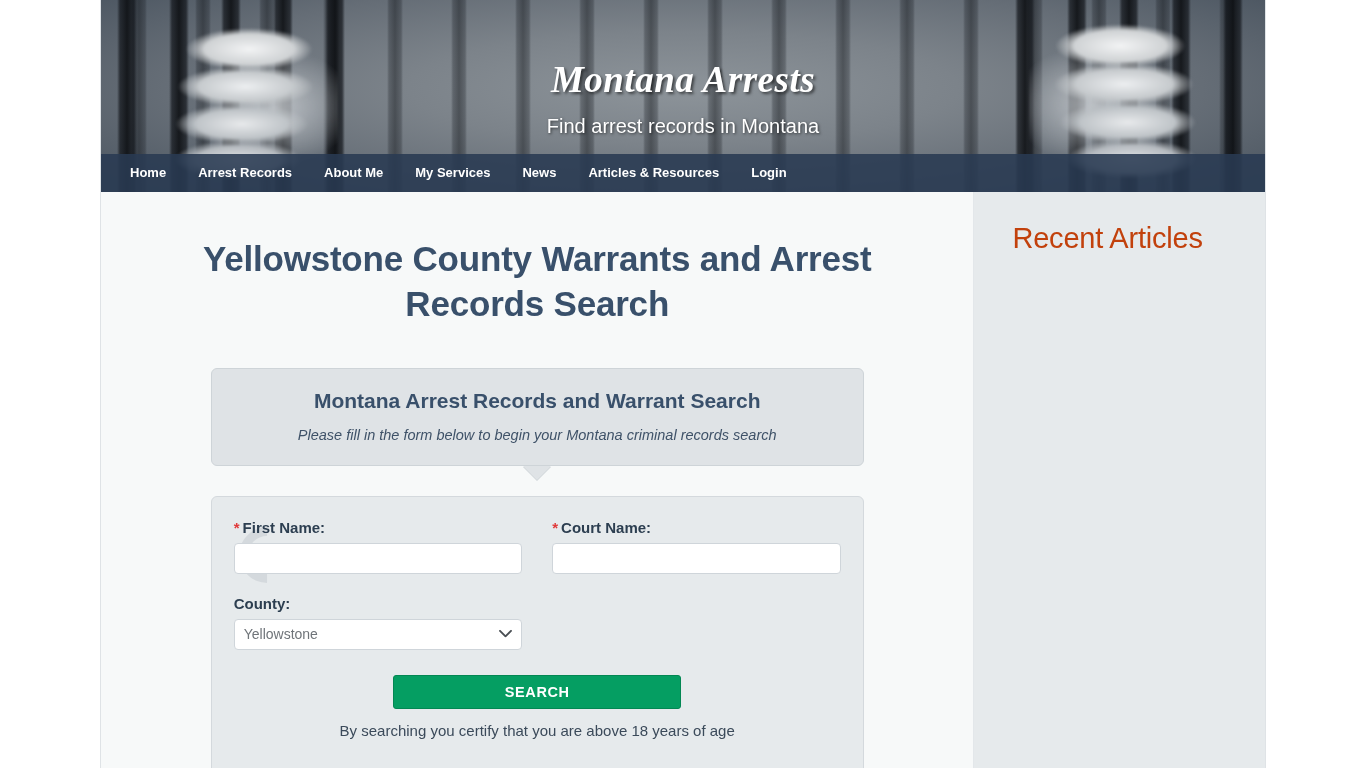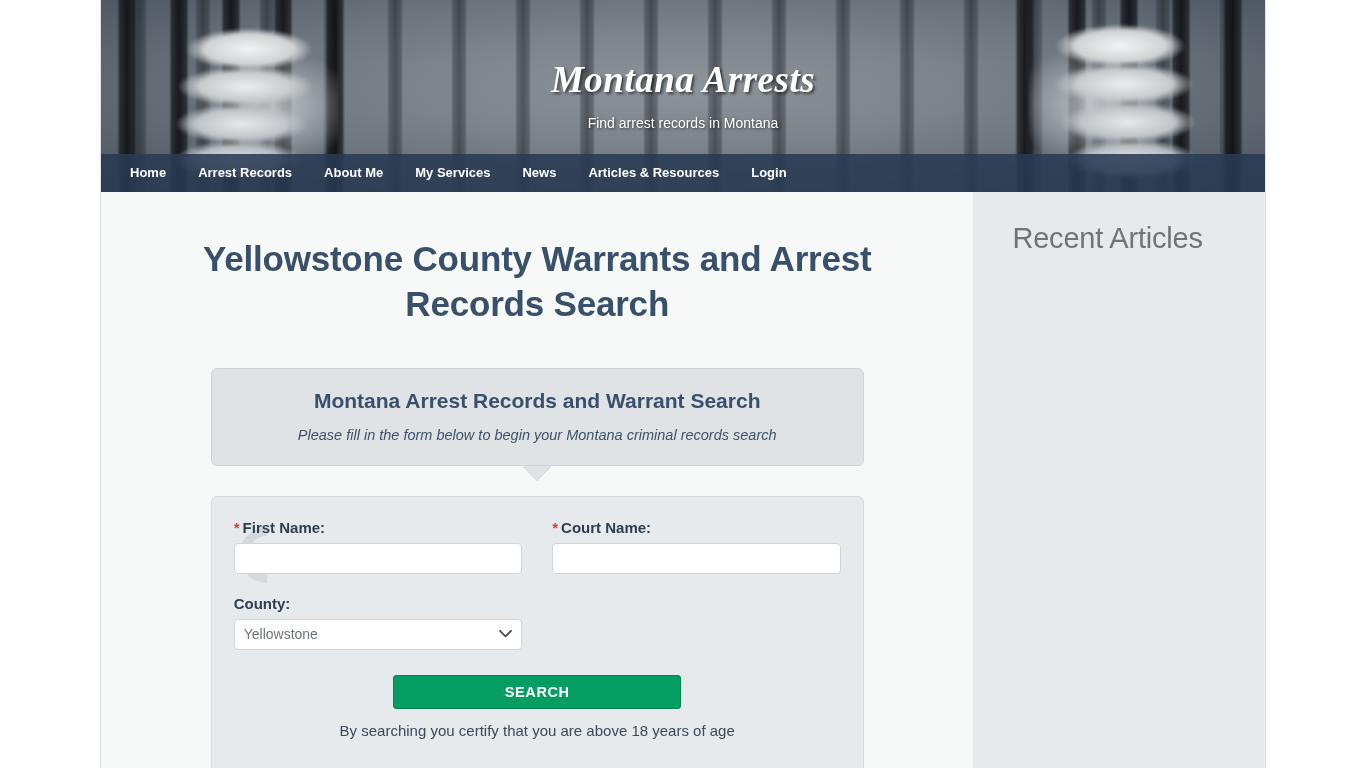--- a/index.html
+++ b/index.html
@@ -111,21 +111,21 @@
     font-family: "Liberation Serif", "DejaVu Serif", serif;
     font-style: italic; font-weight: bold;
     font-size: 37px; color: #ffffff;
     letter-spacing: .5px;
     text-shadow: 2px 2px 3px rgba(0,0,0,.55);
     margin: 0;
     text-align: center;
   }
   .site-tagline {
     margin: 14px 0 0 0;
-    font-size: 14px; color: #ffffff;
+    font-size: 20px; color: #ffffff;
     text-shadow: 1px 1px 3px rgba(0,0,0,.6);
   }
 
   
   .navbar {
     position: absolute; left: 0; bottom: 0;
     width: 100%; height: 38px;
     background: rgba(41,58,82,0.88);
     display: flex; align-items: flex-end;
     padding-left: 13px;
@@ -291,21 +291,21 @@
     text-align: center;
     font-size: 15px;
     color: #3b4a5a;
   }
 
   
   .sidebar h3 {
     margin: 6px 0 0 0;
     font-size: 29px;
     font-weight: normal;
-    color: #737373;
+    color: #c2410c;
     letter-spacing: -.2px;
   }
   .article-list {
     list-style: disc;
     margin: 18px 0 0 0;
     padding-left: 18px;
   }
   .article-list li {
     margin-bottom: 22px;
     color: #111;

